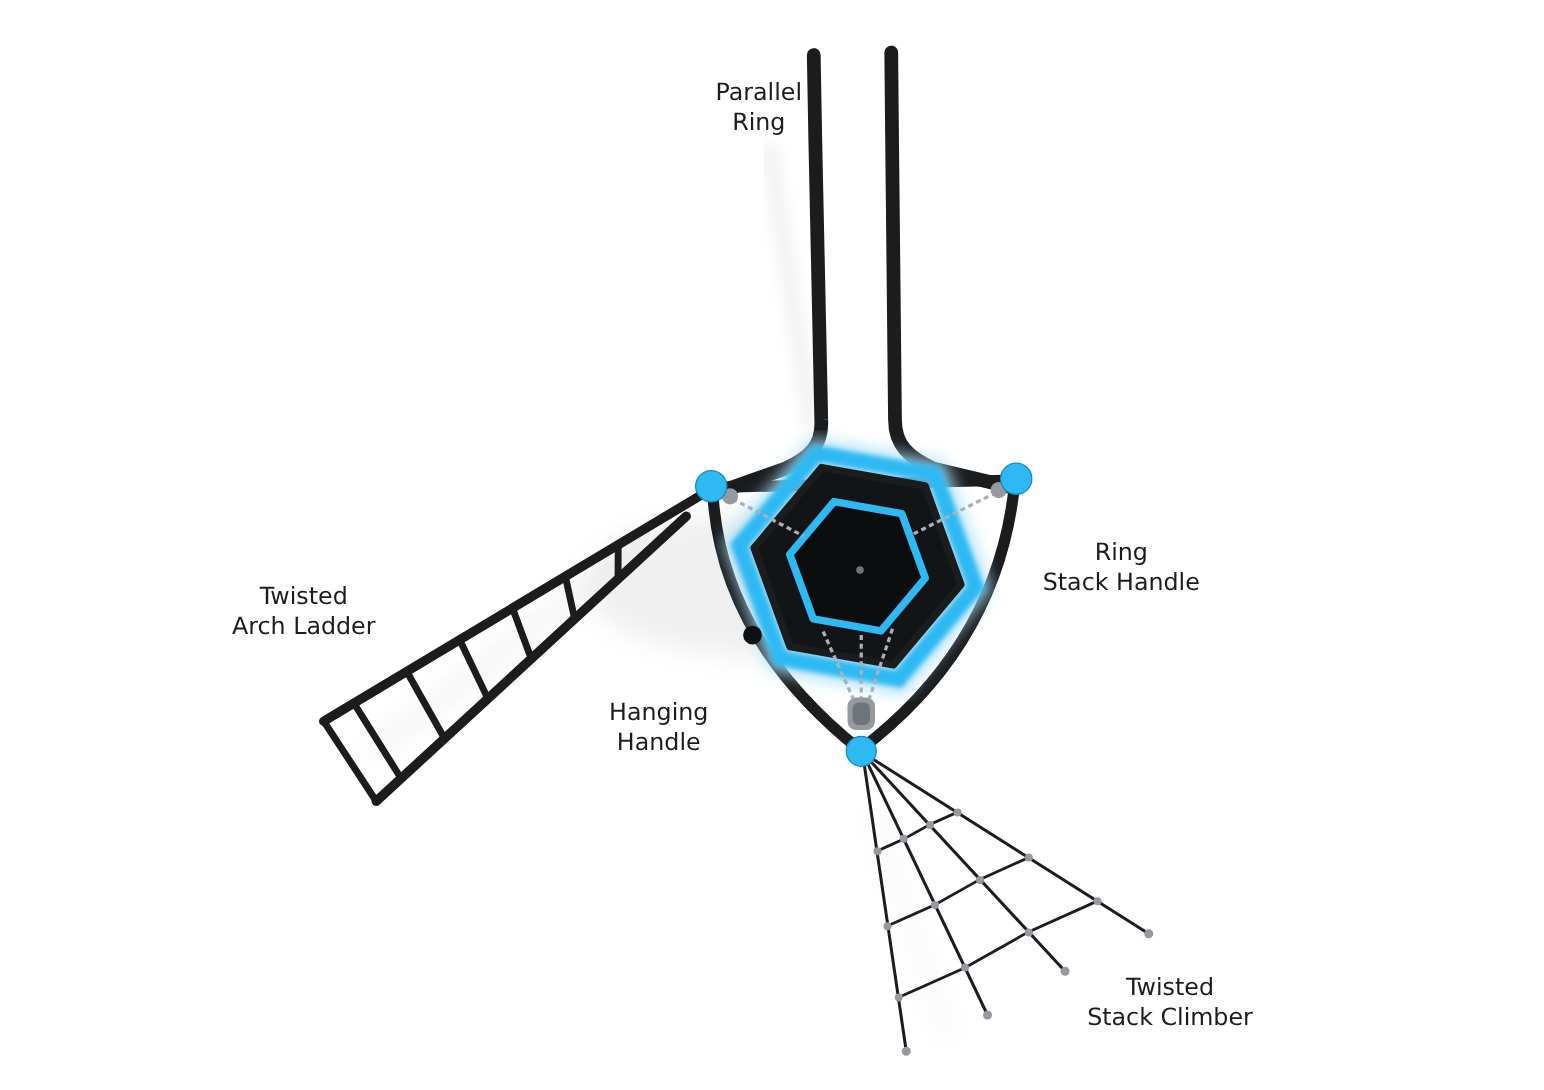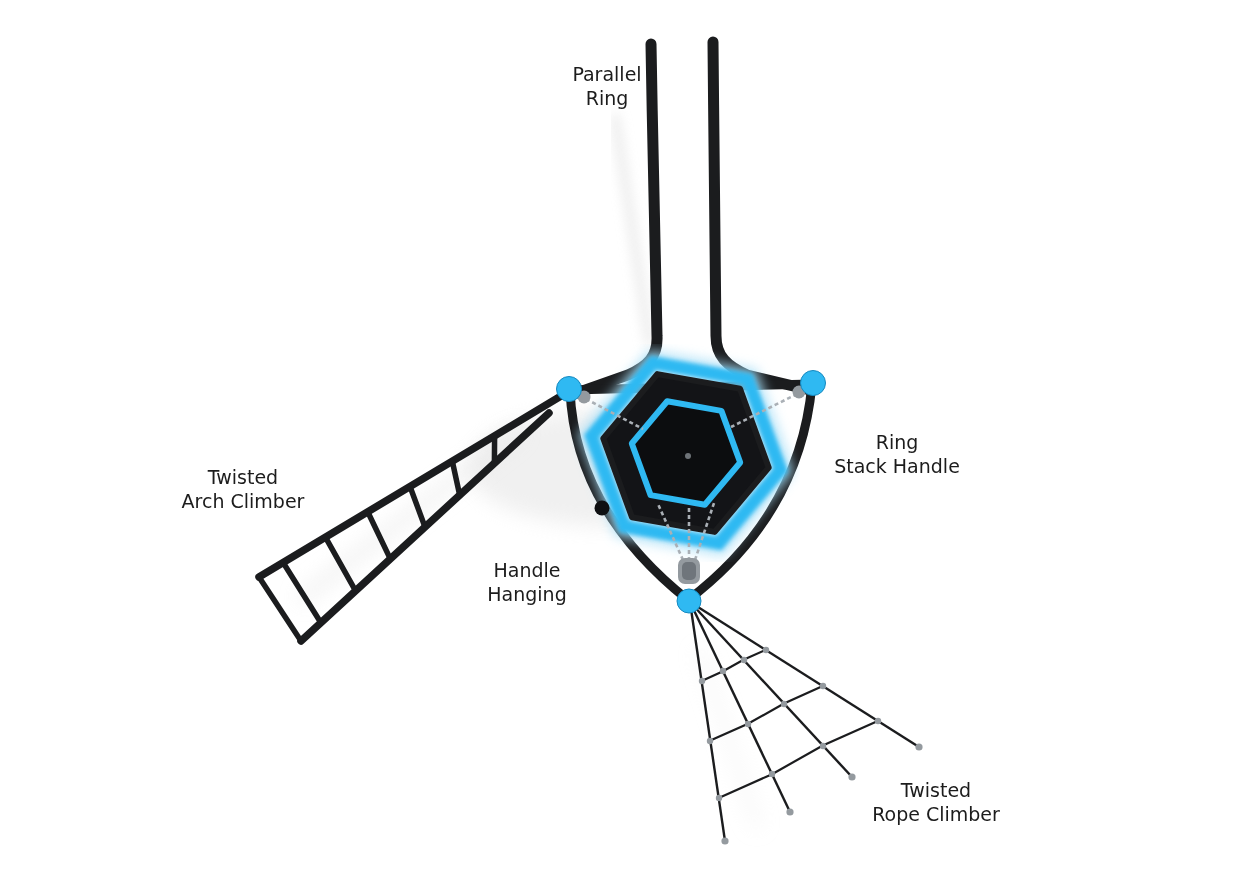--- a/index.html
+++ b/index.html
@@ -138,26 +138,26 @@
     <span>Ring</span>
   </div>
 
   <div class="label" style="left:787px;top:430px;width:220px">
     <span>Ring</span>
     <span>Stack Handle</span>
   </div>
 
   <div class="label" style="left:133px;top:465px;width:220px">
     <span>Twisted</span>
-    <span>Arch Climber</span>
+    <span>Arch Ladder</span>
   </div>
 
   <div class="label" style="left:417px;top:558px;width:220px">
+    <span>Hanging</span>
     <span>Handle</span>
-    <span>Hanging</span>
   </div>
 
   <div class="label" style="left:816px;top:778px;width:240px">
     <span>Twisted</span>
-    <span>Rope Climber</span>
+    <span>Stack Climber</span>
   </div>
 
 </div>
 
 </body></html>

